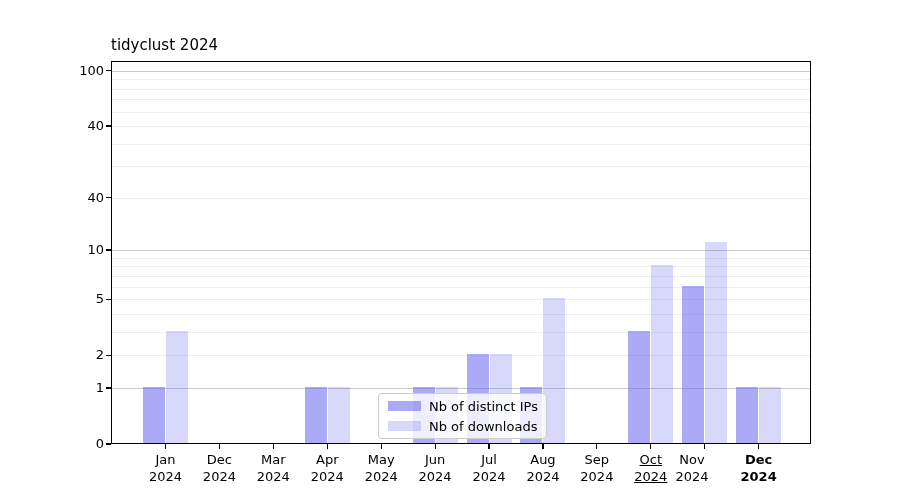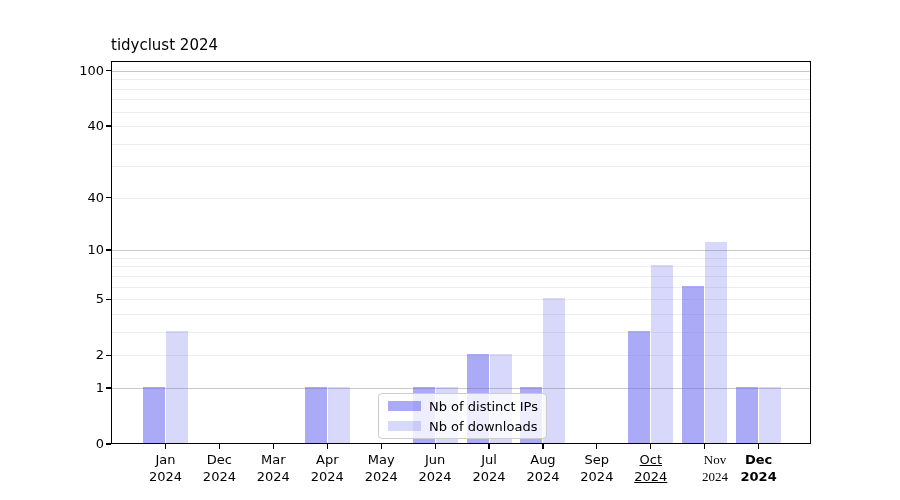--- a/index.html
+++ b/index.html
@@ -221,21 +221,21 @@
     <div class="xtick-label" style="left: 566.86px; top: 451px;">
       <div>Sep</div>
       <div>2024</div>
     </div>
     <div class="xtick-mark" style="left: 650.18px; top: 444px;"></div>
     <div class="xtick-label" style="left: 620.78px; top: 451px; text-decoration: underline;">
       <div>Oct</div>
       <div>2024</div>
     </div>
     <div class="xtick-mark" style="left: 704.1px; top: 444px;"></div>
-    <div class="xtick-label" style="left: 685px; top: 451px; font-family: Liberation Serif, serif;">
+    <div class="xtick-label" style="left: 662px; top: 451px;">
       <div>Nov</div>
       <div>2024</div>
     </div>
     <div class="xtick-mark" style="left: 758.02px; top: 444px;"></div>
     <div class="xtick-label" style="left: 728.62px; top: 451px; font-weight: bold;">
       <div>Dec</div>
       <div>2024</div>
     </div>
   </div>
 

